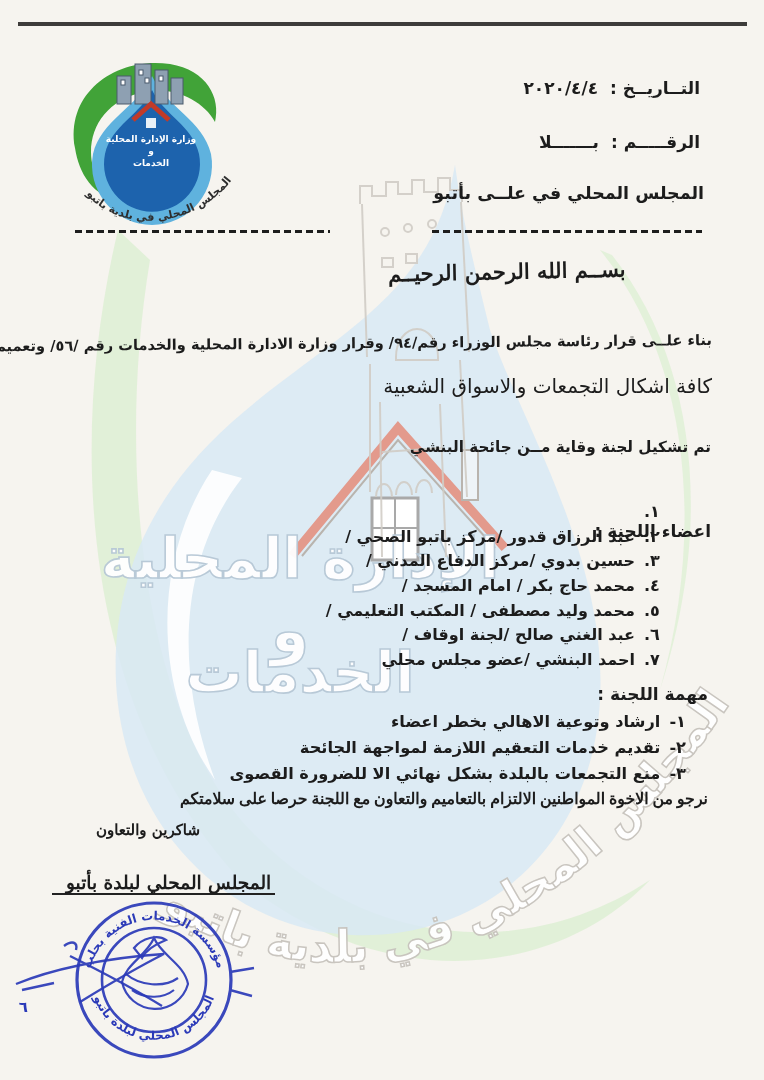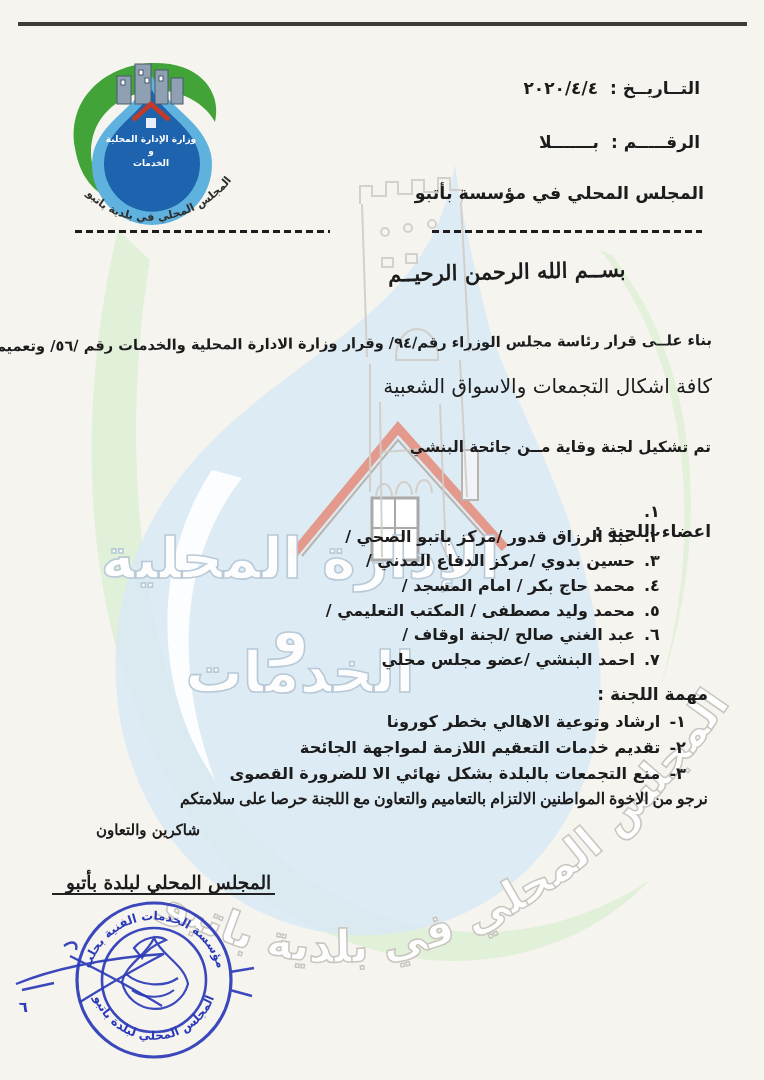--- a/index.html
+++ b/index.html
@@ -128,21 +128,21 @@
     </svg>
 
     <div class="abs hrow date-row">
       <span>التــاريــخ :</span>
       <span>٢٠٢٠/٤/٤</span>
     </div>
     <div class="abs hrow num-row">
       <span>الرقـــــم :</span>
       <span>بـــــــلا</span>
     </div>
-    <div class="abs council-row">المجلس المحلي في مؤسسة بأتبو</div>
+    <div class="abs council-row">المجلس المحلي في علــى بأتبو</div>
 
     <div class="dash right"></div>
     <div class="dash left"></div>
 
     <div class="abs bismillah">بســم الله الرحمن الرحيــم</div>
 
     <div class="abs intro1">بناء علــى قرار رئاسة مجلس الوزراء رقم/٩٤/ وقرار وزارة الادارة المحلية والخدمات رقم /٥٦/ وتعميم رقم /٤/المتضمن ضرورة منع</div>
     <div class="abs intro2">كافة اشكال التجمعات والاسواق الشعبية</div>
 
     <div class="abs formation">تم تشكيل لجنة وقاية مــن جائحة البنشي</div>
@@ -177,21 +177,21 @@
         <span class="n">٧.</span>
         <span>احمد البنشي /عضو مجلس محلي</span>
       </div>
     </div>
 
     <div class="abs sec-head tasks-head">مهمة اللجنة :</div>
 
     <div class="list tasks-list">
       <div class="trow">
         <span class="n">١-</span>
-        <span>ارشاد وتوعية الاهالي بخطر كورونا</span>
+        <span>ارشاد وتوعية الاهالي بخطر اعضاء</span>
       </div>
       <div class="trow">
         <span class="n">٢-</span>
         <span>تقديم خدمات التعقيم اللازمة لمواجهة الجائحة</span>
       </div>
       <div class="trow">
         <span class="n">٣-</span>
         <span>منع التجمعات بالبلدة بشكل نهائي الا للضرورة القصوى</span>
       </div>
     </div>

